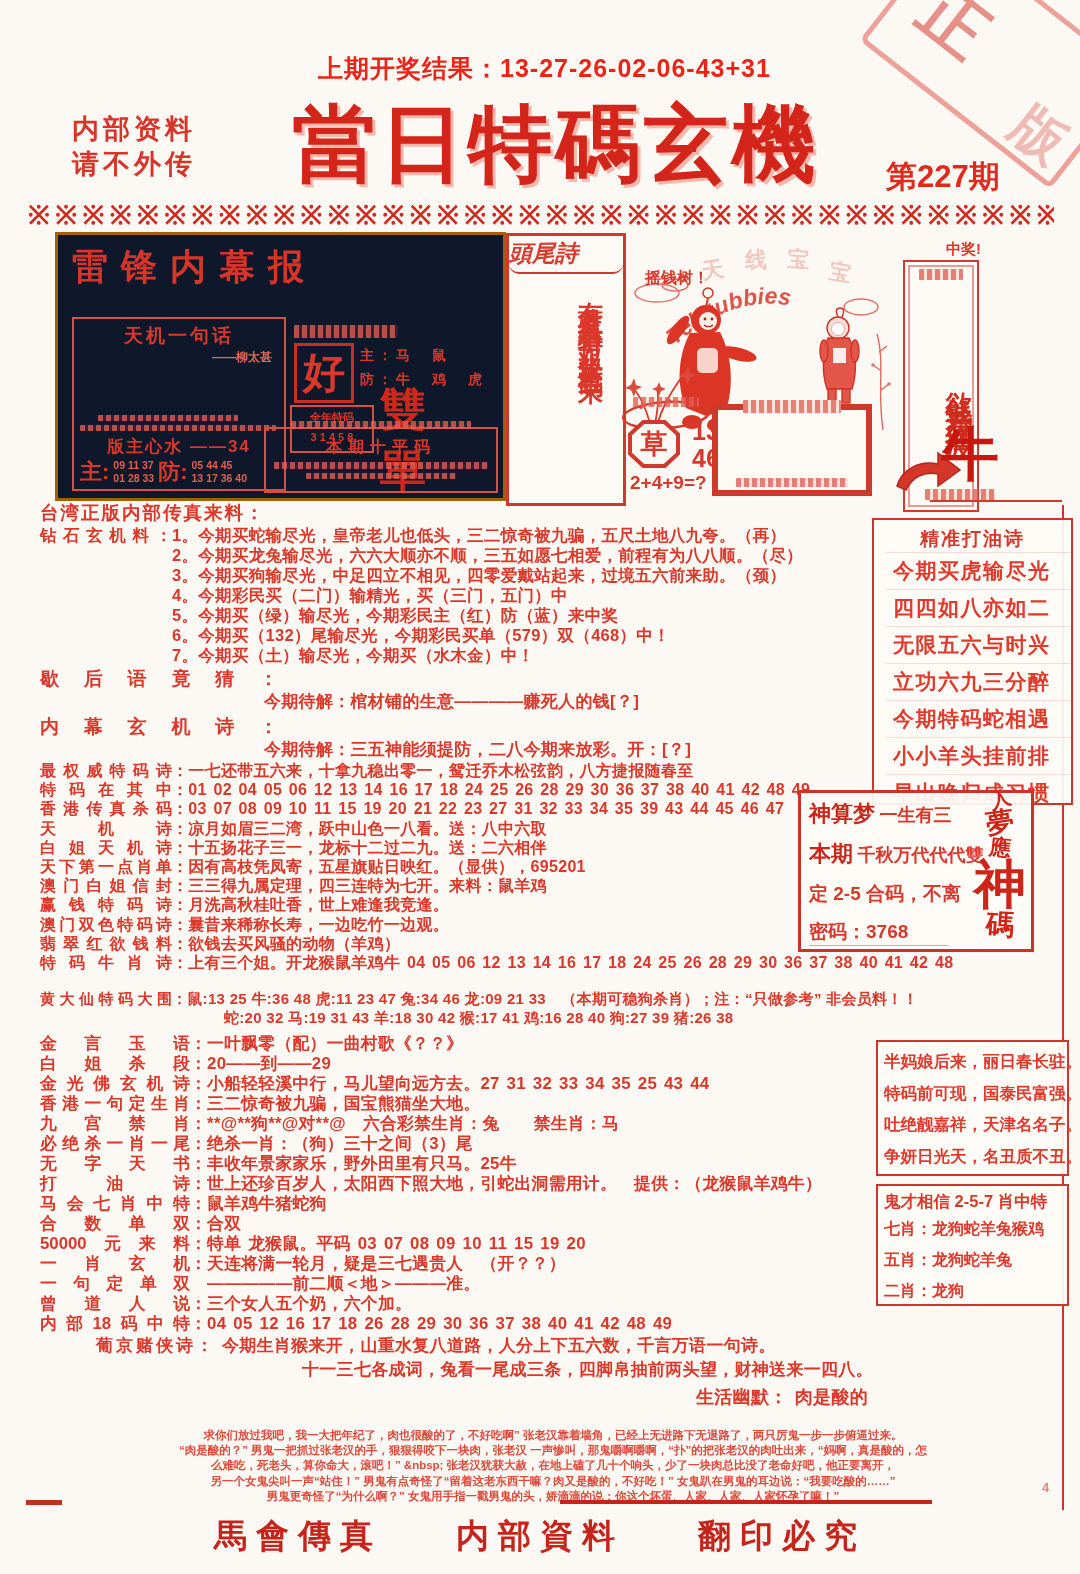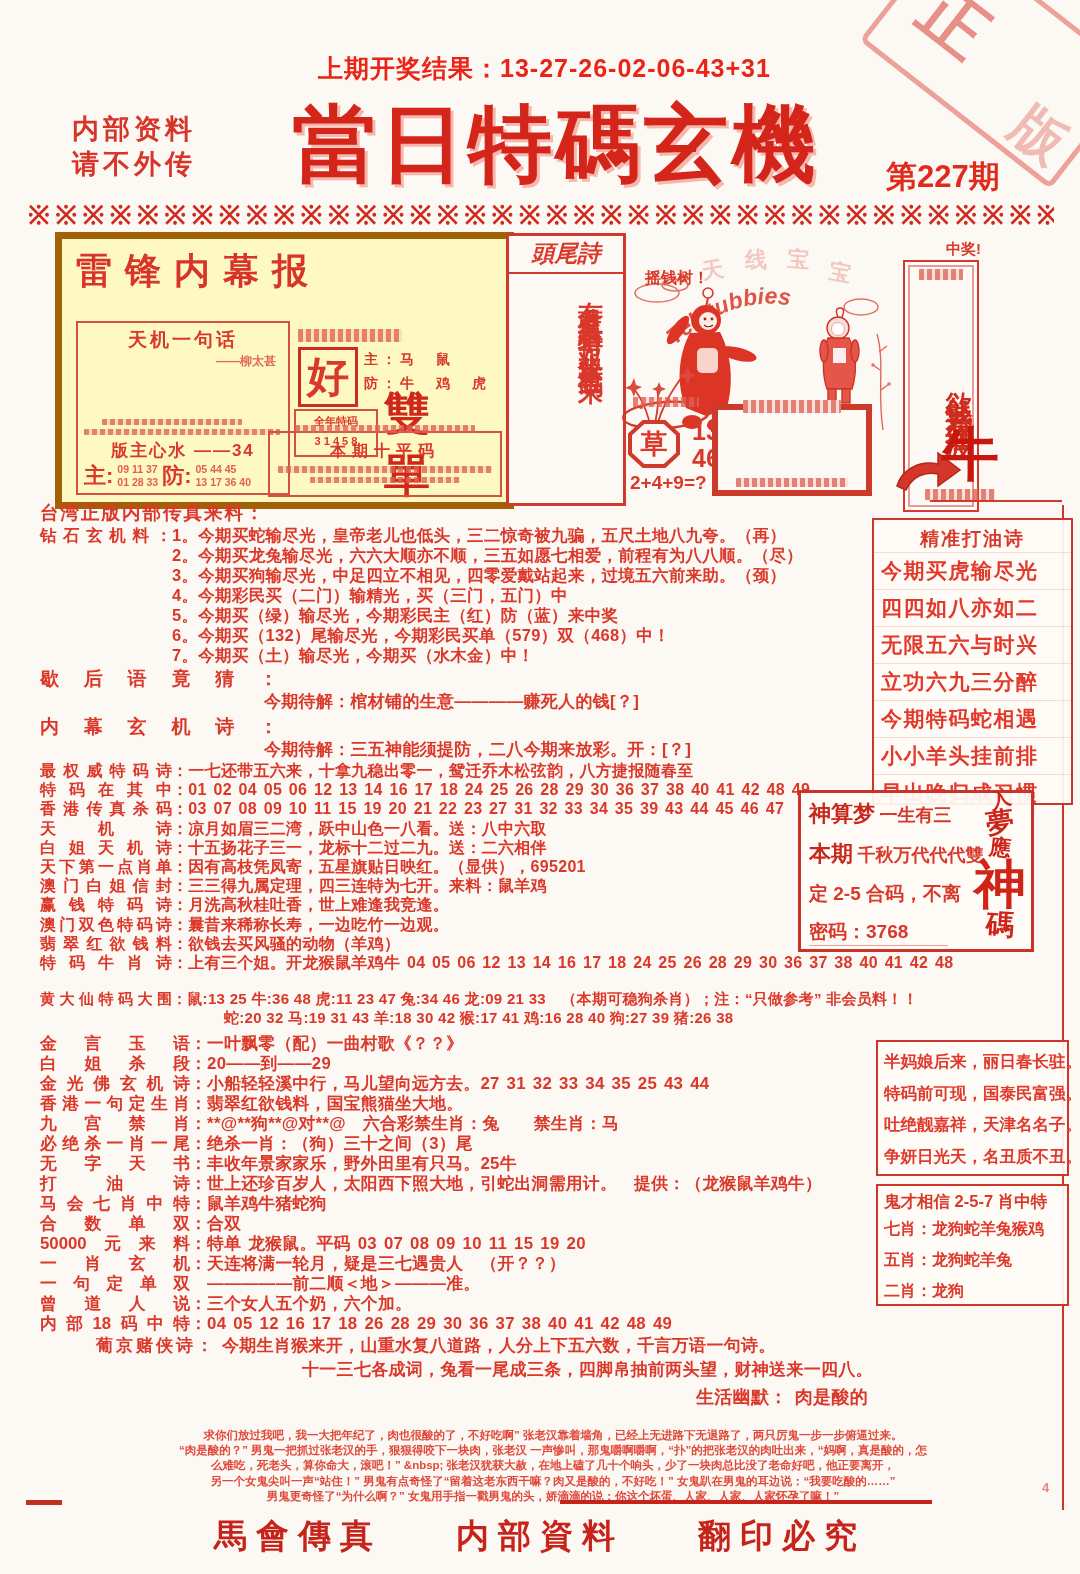--- a/index.html
+++ b/index.html
@@ -16,42 +16,42 @@
   #main-title{left:292px;top:88px;font-size:84px;font-weight:900;letter-spacing:4px;color:#d4251a;
       font-family:"Liberation Serif",serif;text-shadow:3px 3px 0 rgba(245,172,160,.85);}
   #issue-no{left:886px;top:156px;font-size:31px;font-weight:800;color:#e02a1c;}
   #stamp{left:878px;top:-14px;width:232px;height:134px;border:5px solid rgba(221,74,60,.5);
       border-radius:8px;transform:rotate(38deg);}
   #stamp .s1{position:absolute;left:26px;top:22px;font-size:66px;font-weight:900;color:rgba(214,58,46,.55);font-family:"Liberation Serif",serif;}
   #stamp .s2{position:absolute;right:10px;bottom:-6px;font-size:54px;font-weight:900;color:rgba(214,58,46,.32);font-family:"Liberation Serif",serif;}
   #divider{left:28px;top:196px;width:1026px;font-size:26px;font-weight:700;letter-spacing:5.5px;
       color:#d02a1e;white-space:nowrap;overflow:hidden;}
   
-  #leifeng{left:55px;top:232px;width:445px;height:263px;border:7px solid #a16207;background:#fef9c3;}
+  #leifeng{left:55px;top:232px;width:445px;height:263px;border:3px solid #a16207;background:#0f172a;}
   #lf-title{position:absolute;left:14px;top:8px;font-size:36px;font-weight:900;letter-spacing:13px;color:#d8352a;font-family:"Liberation Serif",serif;}
   #lf-left{position:absolute;left:14px;top:82px;width:210px;height:170px;border:2px solid #d65042;}
   #lf-left .tj{position:absolute;left:0;right:0;top:4px;text-align:center;font-size:19px;font-weight:900;letter-spacing:3px;}
   #lf-left .sign{position:absolute;right:12px;top:30px;font-size:12px;font-weight:700;color:#e06a58;}
   #lf-left .bzx{position:absolute;left:0;right:0;top:116px;text-align:center;font-size:17px;font-weight:900;letter-spacing:2px;}
   .zf-row{position:absolute;left:6px;top:138px;display:flex;align-items:center;gap:4px;}
   .zf-row .big{font-size:22px;font-weight:900;}
   .zf-row .nums{font-size:10.5px;line-height:13px;font-weight:700;color:#e2604e;}
   #lf-hao-hdr{position:absolute;left:236px;top:90px;width:104px;height:13px;}
   #lf-hao{position:absolute;left:236px;top:108px;width:54px;height:54px;border:3px solid #cc2d20;
       font-size:42px;font-weight:900;display:flex;align-items:center;justify-content:center;}
   #lf-zf2{position:absolute;left:302px;top:108px;font-size:14px;line-height:24px;font-weight:800;letter-spacing:4px;white-space:nowrap;}
   #lf-qn{position:absolute;left:232px;top:170px;width:80px;height:44px;border:2px solid #d65042;
       text-align:center;font-size:11px;line-height:20px;font-weight:800;}
   #lf-sd{position:absolute;left:322px;top:144px;font-size:46px;font-weight:900;letter-spacing:16px;color:#d0271b;}
   #lf-bottom{position:absolute;left:206px;top:192px;width:230px;height:62px;border:2px solid #d65042;}
   #lf-bottom .ttl{text-align:center;font-size:16px;font-weight:900;letter-spacing:6px;margin-top:8px;}
   
   #touwei{left:506px;top:233px;width:114px;height:267px;border:3px solid #cf3a2c;background:#fdf9f5;}
-  #tw-title{height:36px;line-height:36px;text-align:center;font-size:23px;font-weight:900;
-      font-style:italic;border-bottom:2px solid #cf3a2c;font-family:"Liberation Serif",serif;}
+  #tw-title{height:36px;line-height:36px;text-align:left;font-size:23px;font-weight:900;
+      font-style:italic;border-bottom:2px solid #cf3a2c;font-family:"Liberation Serif",serif;border-radius:10px;}
   #tw-vert{position:absolute;top:46px;bottom:4px;left:4px;right:6px;writing-mode:vertical-rl;
       font-size:25px;font-weight:900;letter-spacing:5px;line-height:52px;}
   
   #ttb-svg{left:615px;top:245px;}
   #yqs{left:645px;top:268px;font-size:16px;font-weight:900;}
   #zj{left:946px;top:240px;font-size:15px;font-weight:800;}
   #cao-seal{left:628px;top:420px;width:52px;height:48px;background:#cf3a2c;
       clip-path:polygon(28% 0,72% 0,100% 28%,100% 72%,72% 100%,28% 100%,0 72%,0 28%);
       display:flex;align-items:center;justify-content:center;}
   #cao-seal .in{width:44px;height:40px;background:#fdf9f5;clip-path:polygon(28% 0,72% 0,100% 28%,100% 72%,72% 100%,28% 100%,0 72%,0 28%);
@@ -95,21 +95,21 @@
   .row.pj .lbl{width:auto;text-align-last:auto;letter-spacing:3px;margin-right:6px;}
   .row.pj2{padding-left:262px;font-size:17px;line-height:24px;}
   .row.humor{padding-left:460px;text-align:center;font-size:18px;line-height:26px;margin-top:2px;}
   #story-lines{left:40px;top:1428px;width:1026px;text-align:center;}
   .story-line{white-space:nowrap;font-size:11.5px;line-height:15.2px;font-weight:600;color:#e0493a;}
   
   .rbox{background:rgba(255,252,248,.93);border:2.5px solid #cf352a;z-index:5;}
   #youshi{left:872px;top:518px;width:197px;height:283px;}
   #youshi .ttl{text-align:center;font-size:19px;font-weight:900;letter-spacing:2px;margin-top:6px;}
   .ys-line{font-size:21px;font-weight:800;line-height:36px;height:36px;padding-left:7px;letter-spacing:1.5px;
-      color:#e2392b;white-space:nowrap;border-top:1px solid rgba(214,70,58,.18);}
+      color:#e2392b;white-space:nowrap;border-top:1px solid rgba(214,70,58,.18);margin-left:12px;}
   #shensuan{left:798px;top:790px;width:230px;height:156px;border:3px solid #cc3328;}
   #shensuan .ln{white-space:nowrap;padding:18px 0 0 8px;}
   .ss-b{font-size:22px;font-weight:900;font-family:"Liberation Serif",serif;color:#c9271b;}
   .ss-t{font-size:18px;font-weight:800;}
   #ss-pass{border-bottom:1px solid rgba(214,70,58,.5);display:inline-block;padding-right:40px;}
   #ss-vert{position:absolute;right:2px;top:-4px;width:58px;text-align:center;line-height:1;color:#cf2418;
       font-family:"Liberation Serif",serif;font-weight:900;}
   #ss-vert span{display:block;}
   #banma{left:876px;top:1040px;width:193px;height:136px;padding:4px 0 0 6px;box-sizing:border-box;}
   .bm-line{white-space:nowrap;font-size:16.5px;font-weight:800;line-height:31.5px;color:#e0392c;}
@@ -303,21 +303,21 @@
       <div class="row"><span class="lbl">澳门白姐信封</span><span class="txt">：三三得九属定理，四三连特为七开。来料：鼠羊鸡</span></div>
       <div class="row"><span class="lbl">赢钱特码诗</span><span class="txt">：月洗高秋桂吐香，世上难逢我竞逢。</span></div>
       <div class="row"><span class="lbl">澳门双色特码诗</span><span class="txt">：曩昔来稀称长寿，一边吃竹一边观。</span></div>
       <div class="row"><span class="lbl">翡翠红欲钱料</span><span class="txt">：欲钱去买风骚的动物（羊鸡）</span></div>
       <div class="row"><span class="lbl">特码牛肖诗</span><span class="txt">：上有三个姐。开龙猴鼠羊鸡牛 04 05 06 12 13 14 16 17 18 24 25 26 28 29 30 36 37 38 40 41 42 48</span></div>
       <div class="row gapt hdx"><span class="lbl">黄大仙特码大围</span><span class="txt">：鼠:13 25 牛:36 48 虎:11 23 47 兔:34 46 龙:09 21 33　（本期可稳狗杀肖）；注：“只做参考” 非会员料！！</span></div>
       <div class="row ind2 hdx"><span class="txt">蛇:20 32 马:19 31 43 羊:18 30 42 猴:17 41 鸡:16 28 40 狗:27 39 猪:26 38</span></div>
       <div class="row tight gapt2"><span class="lbl">金言玉语</span><span class="txt">：一叶飘零（配）一曲村歌《？？》</span></div>
       <div class="row tight"><span class="lbl">白姐杀段</span><span class="txt">：20——到——29</span></div>
       <div class="row tight"><span class="lbl">金光佛玄机诗</span><span class="txt">：小船轻轻溪中行，马儿望向远方去。27 31 32 33 34 35 25 43 44</span></div>
-      <div class="row tight"><span class="lbl">香港一句定生肖</span><span class="txt">：翡翠红欲钱料，国宝熊猫坐大地。</span></div>
+      <div class="row tight"><span class="lbl">香港一句定生肖</span><span class="txt">：三二惊奇被九骗，国宝熊猫坐大地。</span></div>
       <div class="row tight"><span class="lbl">九宫禁肖</span><span class="txt">：**@**狗**@对**@　六合彩禁生肖：兔　　禁生肖：马</span></div>
       <div class="row tight"><span class="lbl">必绝杀一肖一尾</span><span class="txt">：绝杀一肖：（狗）三十之间（3）尾</span></div>
       <div class="row tight"><span class="lbl">无字天书</span><span class="txt">：丰收年景家家乐，野外田里有只马。25牛</span></div>
       <div class="row tight"><span class="lbl">打油诗</span><span class="txt">：世上还珍百岁人，太阳西下照大地，引蛇出洞需用计。　提供：（龙猴鼠羊鸡牛）</span></div>
       <div class="row tight"><span class="lbl">马会七肖中特</span><span class="txt">：鼠羊鸡牛猪蛇狗</span></div>
       <div class="row tight"><span class="lbl">合数单双</span><span class="txt">：合双</span></div>
       <div class="row tight"><span class="lbl">50000元来料</span><span class="txt">：特单 龙猴鼠。平码 03 07 08 09 10 11 15 19 20</span></div>
       <div class="row tight"><span class="lbl">一肖玄机</span><span class="txt">：天连将满一轮月，疑是三七遇贵人　（开？？）</span></div>
       <div class="row tight"><span class="lbl">一句定单双</span><span class="txt">　—————前二顺＜地＞———准。</span></div>
       <div class="row tight"><span class="lbl">曾道人说</span><span class="txt">：三个女人五个奶，六个加。</span></div>

